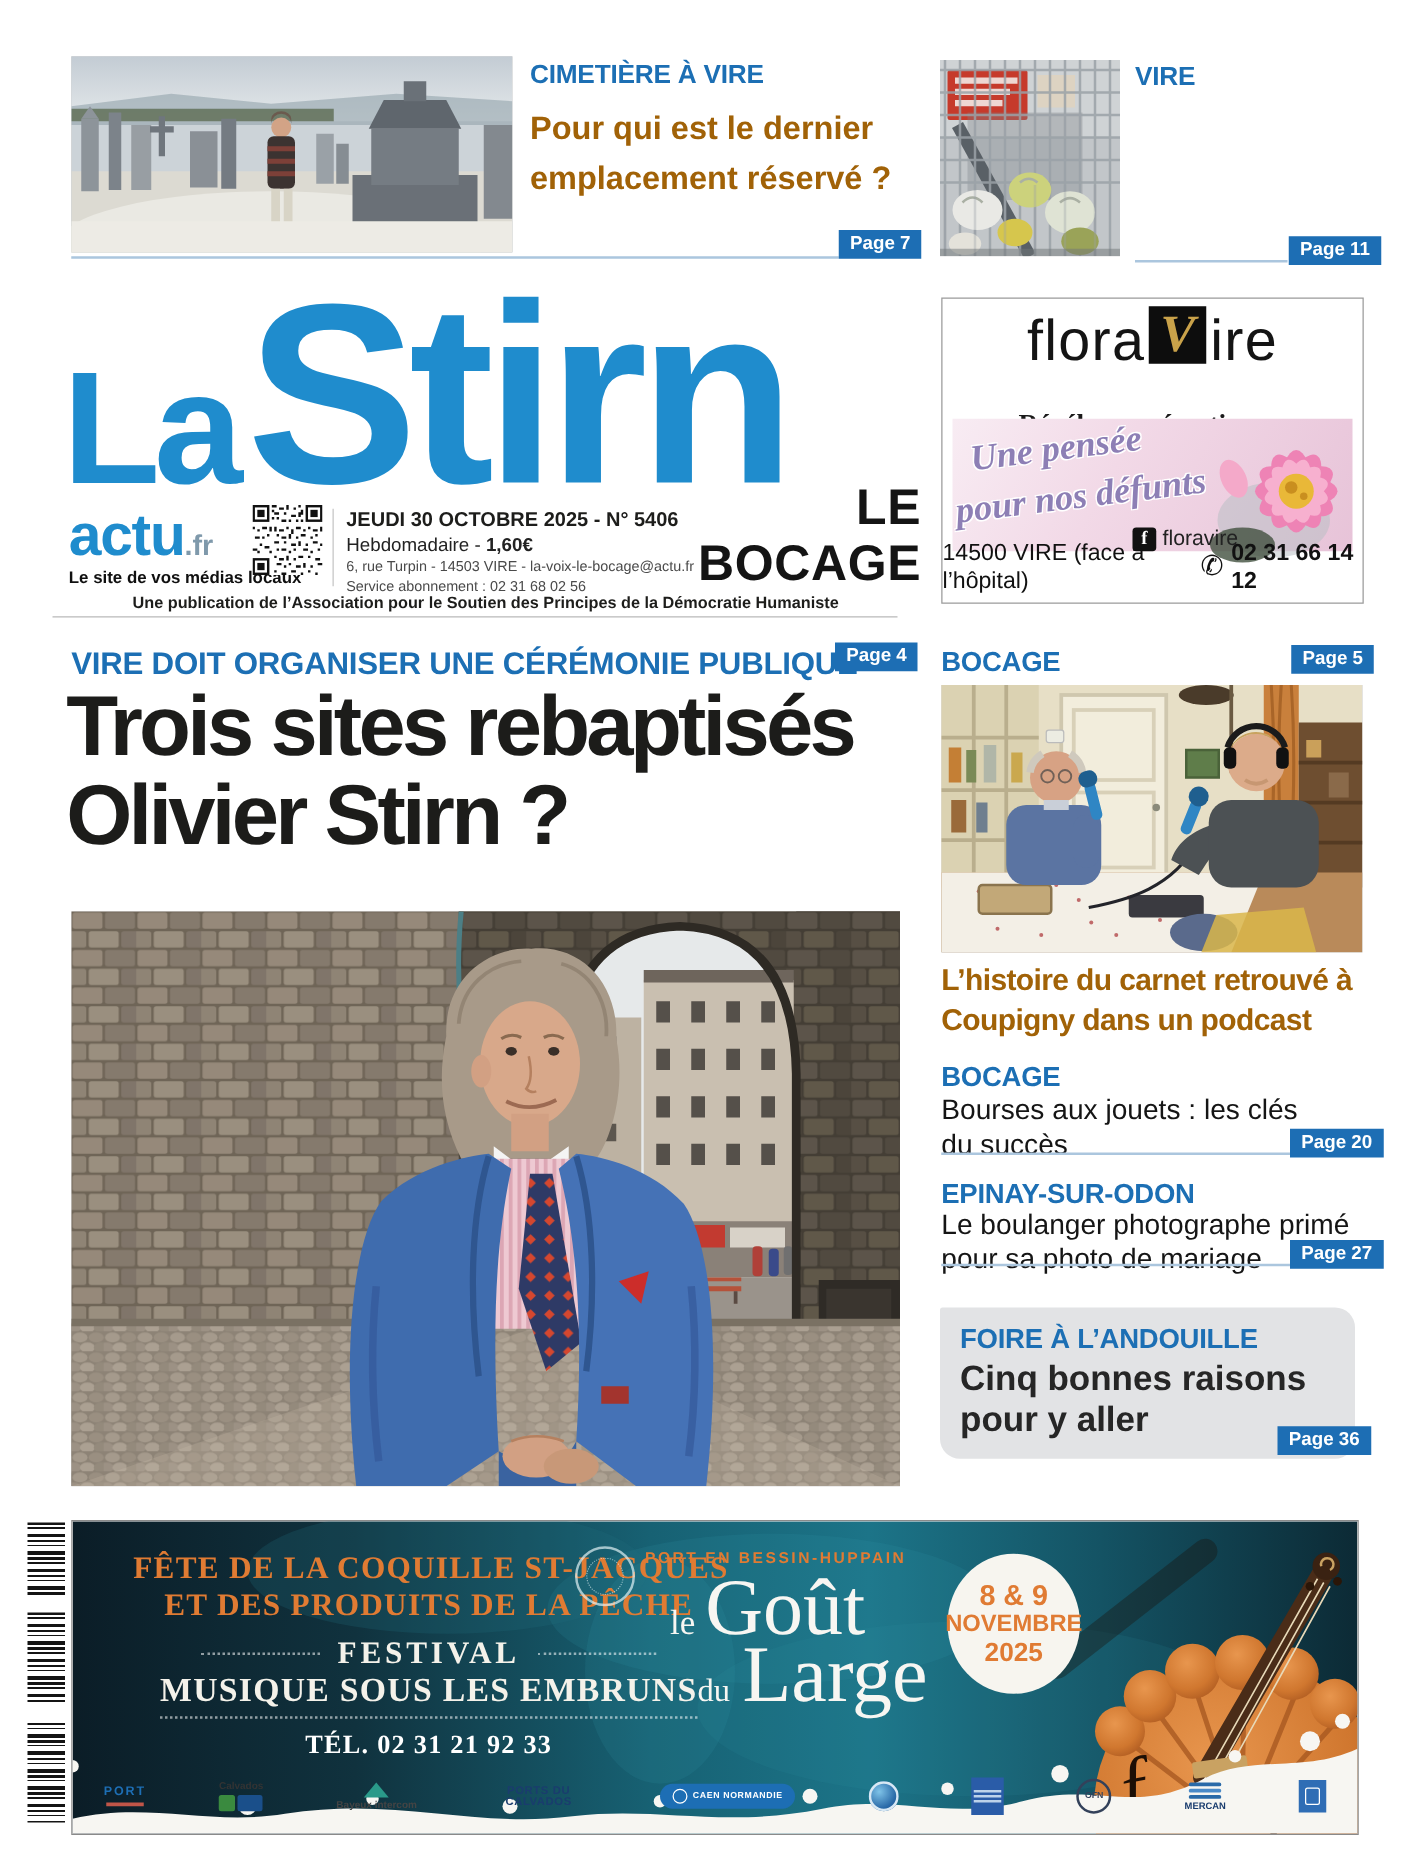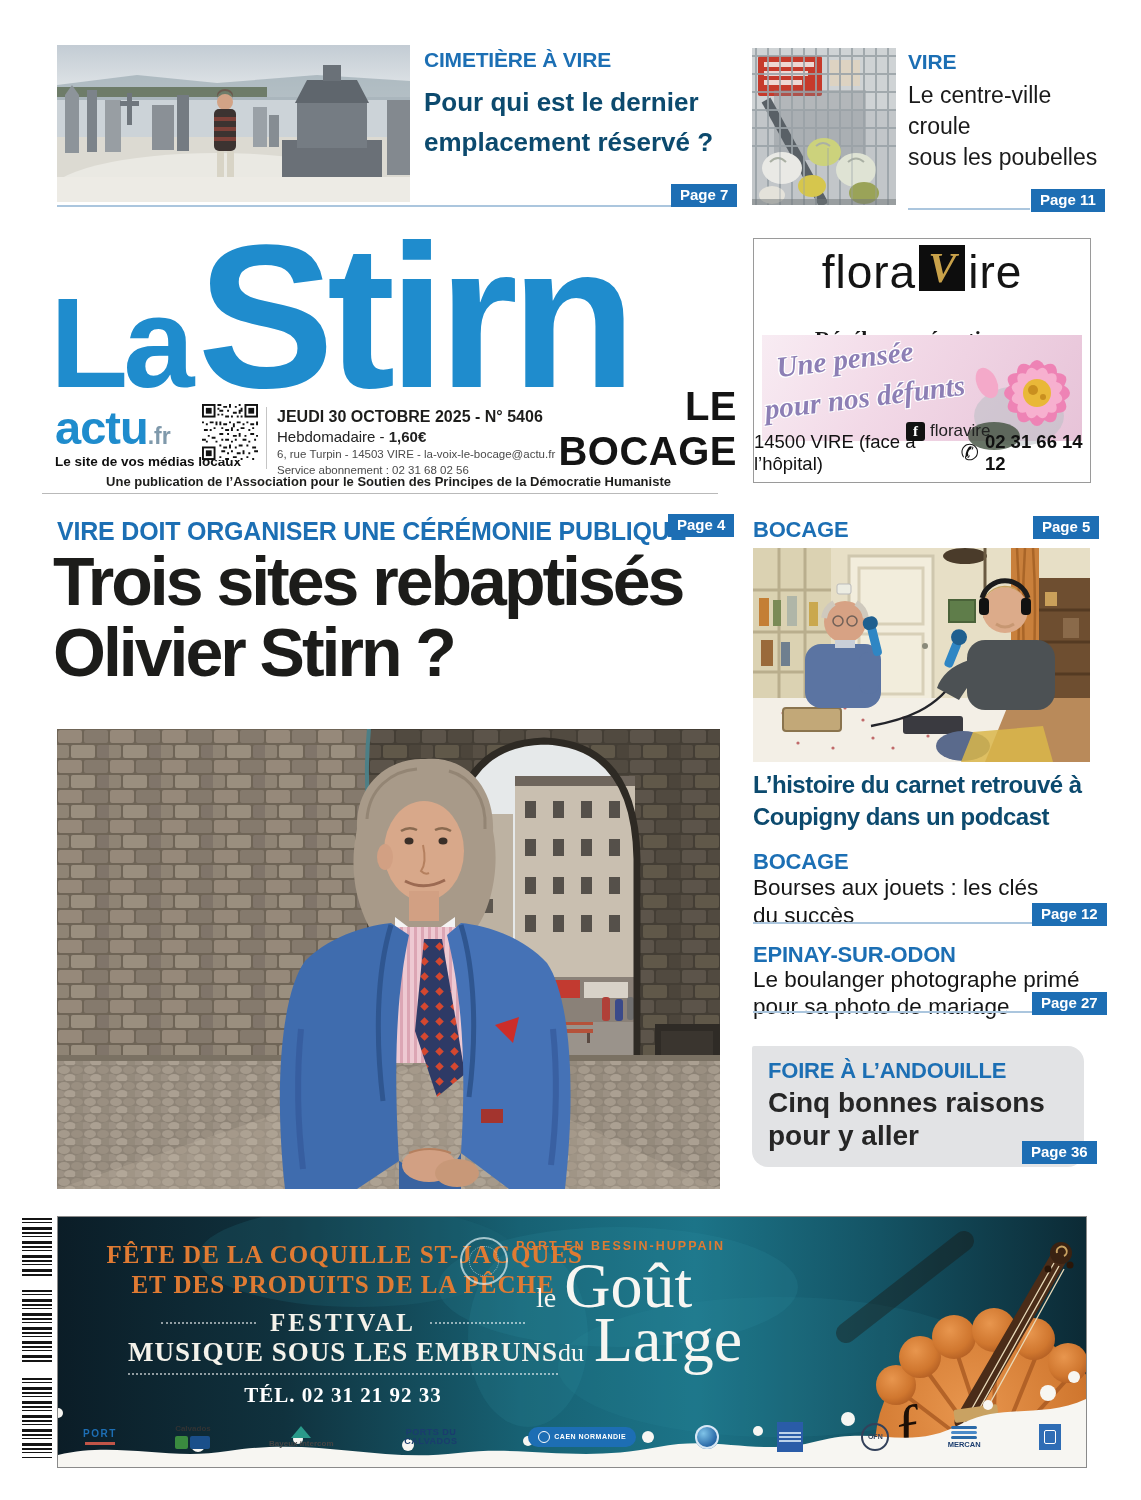--- a/index.html
+++ b/index.html
@@ -4,21 +4,21 @@
 <style>
   html,body{margin:0;padding:0;background:#fff;}
   .page{position:relative;width:1141px;height:1500px;background:#fff;overflow:hidden;
         font-family:"Liberation Sans",sans-serif;color:#1d1d1b;
         --blue:#1c6fb4; --logoblue:#1f8ccd; --rule:#abc6de;}
   .abs{position:absolute;}
   .kick{font-weight:700;color:var(--blue);letter-spacing:-0.2px;}
   .badge{position:absolute;background:#1d6eb4;color:#fff;font-weight:700;font-size:15px;
          line-height:1;padding:3px 9px 5px;}
   .rule{position:absolute;height:2px;background:var(--rule);}
-  .hl{font-weight:700;color:#0c4a6e;}
+  .hl{font-weight:700;color:#a16207;}
   .photo{position:absolute;overflow:hidden;background:#ccc;}
   .photo svg{display:block;}
   
   .logo{position:absolute;left:50px;top:236px;display:flex;align-items:baseline;gap:8px;
         color:var(--logoblue);font-weight:700;line-height:.78;}
   .logo .la{font-size:128px;letter-spacing:-5px;}
   .logo .voix{font-size:205px;letter-spacing:-7px;}
   .edition{position:absolute;left:505px;top:384px;width:232px;text-align:right;
            font-size:40px;font-weight:700;color:#141414;letter-spacing:.5px;}
   .actu{position:absolute;left:55px;top:404px;line-height:1;}
@@ -150,25 +150,20 @@
       <ellipse cx="112" cy="145" rx="15" ry="11" fill="#9aa358"></ellipse>
       <ellipse cx="20" cy="147" rx="13" ry="9" fill="#e4e2da"></ellipse>
       <path d="M18,114 q8,-8 16,0 M64,98 q7,-6 14,0 M96,114 q8,-7 16,0" stroke="#aab0a4" stroke-width="2" fill="none"></path>
       <g stroke="#9aa2a7" stroke-width="2" opacity=".35">
         <path d="M4,100V157 M28,100V157 M52,100V157 M76,100V157 M100,100V157 M124,100V157"></path>
       </g>
       <rect x="0" y="151" width="144" height="6" fill="#6f7578" opacity=".5"></rect>
     </svg>
   </div>
   <div class="abs kick" style="left:908px;top:50px;font-size:21px;">VIRE</div>
-  <div class="abs" style="left:908px;top:80px;font-size:23px;line-height:1.34;color:#1a1a1a;">
-    <div>Le centre-ville</div>
-    <div>croule</div>
-    <div>sous les poubelles</div>
-  </div>
   <div class="rule" style="left:908px;top:208px;width:122px;height:1.5px;"></div>
   <div class="badge" style="left:1031px;top:189px;">Page 11</div>
 
   <div class="logo">
     <span class="la">La</span>
       <span class="voix">Stirn</span>
   </div>
   <div class="edition">LE BOCAGE</div>
 
   <div class="actu">
@@ -471,21 +466,21 @@
         <rect x="196" y="92" width="9" height="28" rx="4" fill="#2f86c4"></rect>
         <circle cx="200" cy="88" r="8" fill="#1f5f8f"></circle>
       </g>
     </svg>
   </div>
   <div class="abs hl" style="left:753px;top:769px;width:337px;font-size:24px;letter-spacing:-0.5px;line-height:1.32;">L’histoire du carnet retrouvé à Coupigny dans un podcast</div>
 
   <div class="abs kick" style="left:753px;top:849px;font-size:22px;">BOCAGE</div>
   <div class="abs" style="left:753px;top:874px;width:312px;font-size:22.5px;line-height:1.24;color:#151515;">Bourses aux jouets : les clés du succès</div>
   <div class="rule" style="left:753px;top:922px;width:280px;height:1.5px;"></div>
-  <div class="badge" style="left:1032px;top:903px;">Page 12</div>
+  <div class="badge" style="left:1032px;top:903px;">Page 20</div>
 
   <div class="abs kick" style="left:753px;top:942px;font-size:22px;">EPINAY-SUR-ODON</div>
   <div class="abs" style="left:753px;top:966px;width:337px;font-size:22.5px;line-height:1.22;color:#151515;">Le boulanger photographe primé pour sa photo de mariage</div>
   <div class="rule" style="left:753px;top:1011px;width:280px;height:1.5px;"></div>
   <div class="badge" style="left:1032px;top:992px;">Page 27</div>
 
   <div class="graybox"></div>
   <div class="abs kick" style="left:768px;top:1058px;font-size:22px;">FOIRE À L’ANDOUILLE</div>
   <div class="abs hl" style="left:768px;top:1086px;width:290px;font-size:28px;line-height:1.18;color:#262626;">Cinq bonnes raisons pour y aller</div>
   <div class="badge" style="left:1022px;top:1141px;">Page 36</div>
@@ -581,20 +576,25 @@
       <div style="display:flex;align-items:baseline;gap:8px;">
         <span style="font-size:28px;">le</span>
         <span style="font-size:64px;line-height:.9;">Goût</span>
       </div>
       <div style="display:flex;align-items:baseline;gap:10px;margin-top:-4px;padding-left:22px;">
         <span style="font-size:26px;">du</span>
         <span style="font-size:64px;line-height:.9;">Large</span>
       </div>
     </div>
 
+    <div class="datecircle">
+      <span style="font-size:23px;">8 &amp; 9</span>
+      <span style="font-size:19px;">NOVEMBRE</span>
+      <span style="font-size:21px;">2025</span>
+    </div>
 
     <div class="partners">
       <div class="pl" style="color:#1d6eb4;font-size:10px;letter-spacing:1.5px;">
         <span>PORT</span>
         <span style="width:30px;height:3px;background:#c05548;"></span>
       </div>
       <div class="pl" style="color:#333;">
         <span>Calvados</span>
         <span style="display:flex;gap:2px;">
           <span style="width:13px;height:13px;background:#3a8a3f;border-radius:2px;"></span>

